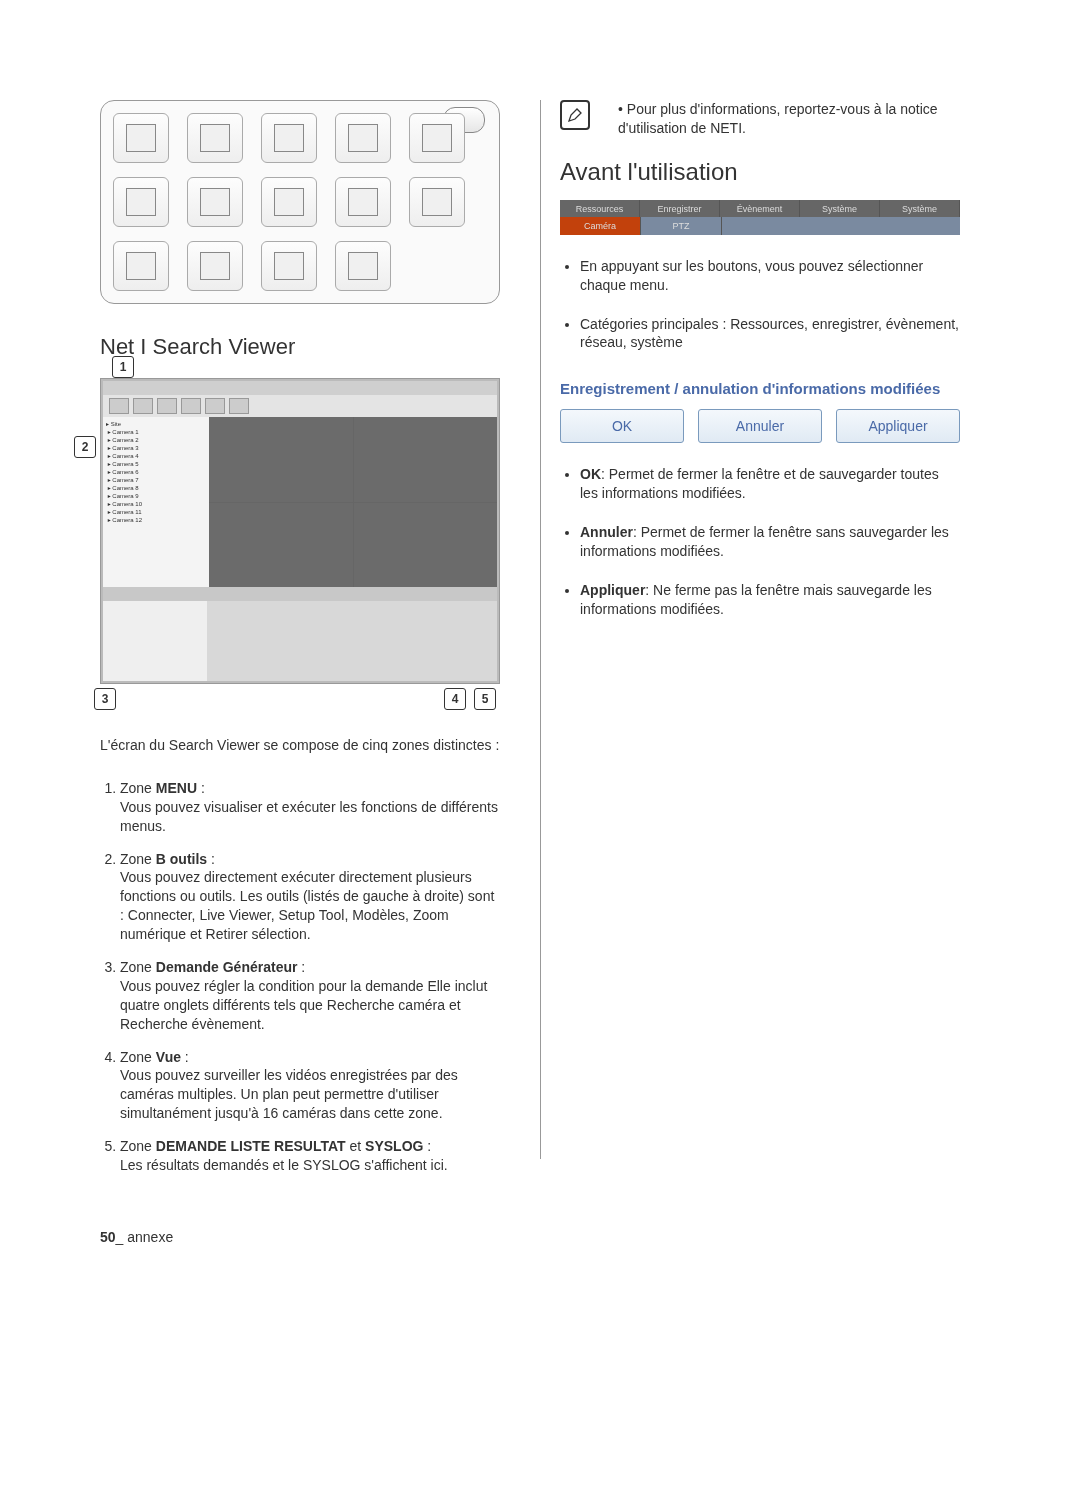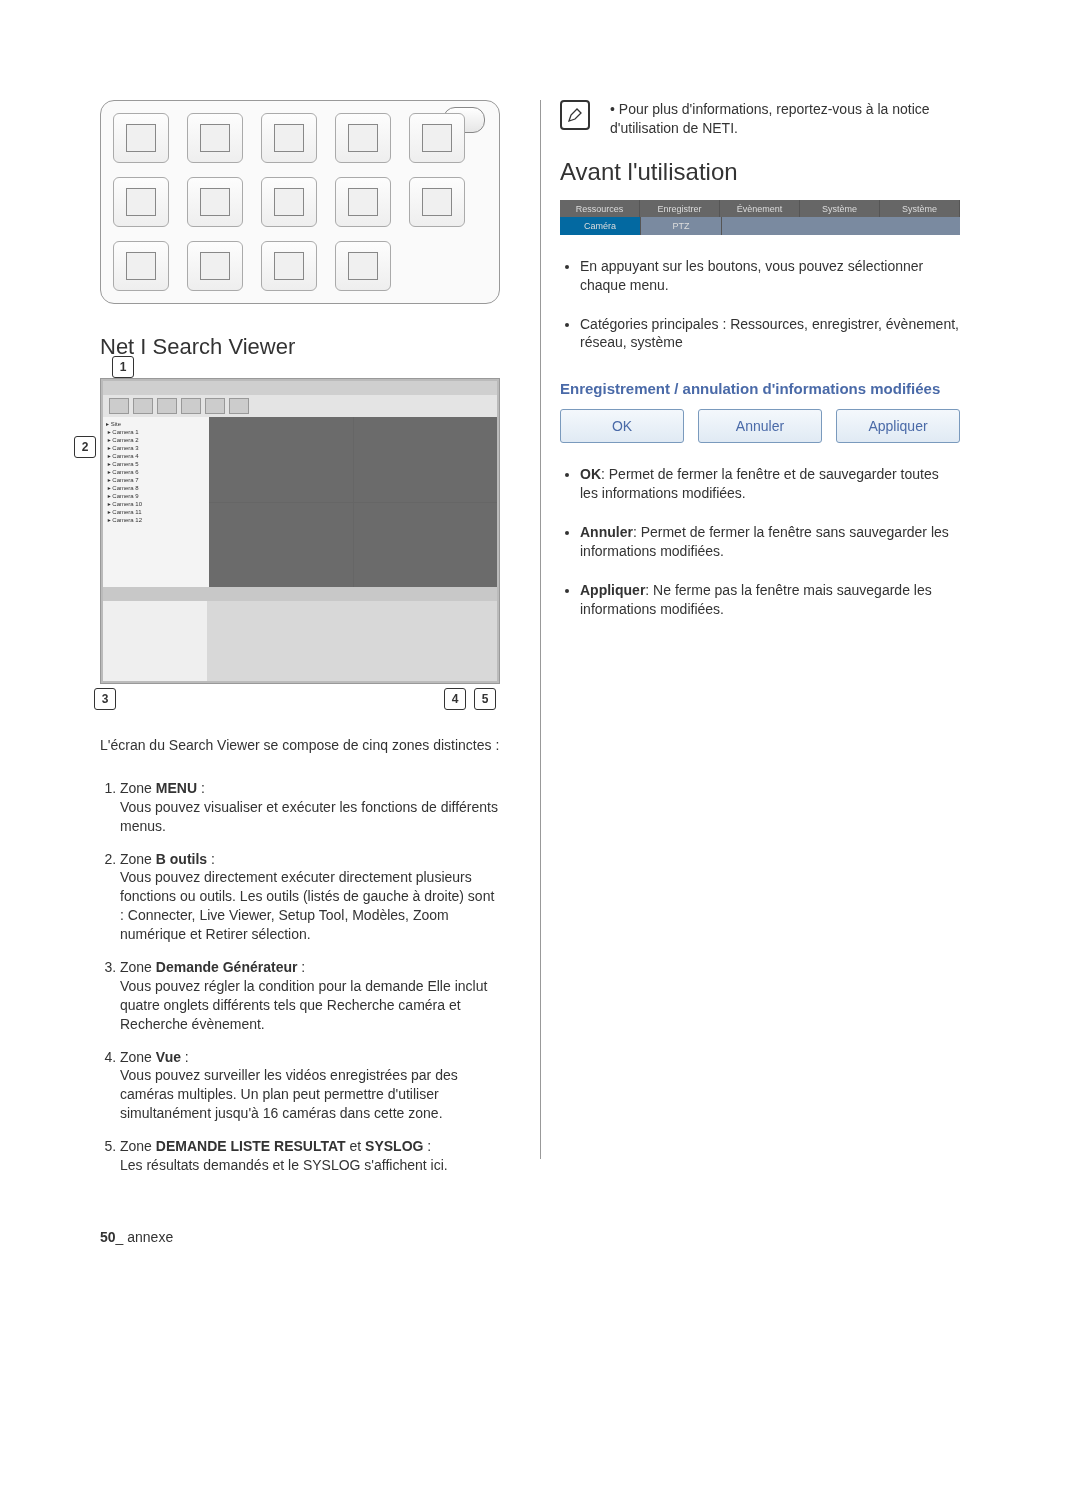--- a/index.html
+++ b/index.html
@@ -128,21 +128,21 @@
   }
   ol.zones > li {
     margin-bottom: 14px;
     font-size: 14px;
     line-height: 1.35;
   }
   .zone-label { font-weight: bold; }
   .zone-body { display:block; font-weight: normal; }
   .note-row {
     display: flex;
-    gap: 16px;
+    gap: 24px;
     align-items: flex-start;
     margin-bottom: 20px;
   }
   .note-icon {
     width: 26px;
     height: 26px;
     border: 2px solid #333;
     border-radius: 4px;
     display: flex;
     align-items: center;
@@ -171,21 +171,21 @@
     background: #666;
     display: flex;
     flex-direction: column;
     margin-bottom: 22px;
     font-size: 9px;
     color: #ddd;
   }
   .tabs-row1{flex:1;display:flex;}
   .tabs-row2{flex:1;display:flex;background:#7a8aa0;}
   .tab-c{flex:1;display:flex;align-items:center;justify-content:center;border-right:1px solid #555;}
-  .tab-first{background:#0369a1;}
+  .tab-first{background:#c2410c;}
   ul.bullets {
     padding-left: 20px;
     margin: 0 0 28px 0;
   }
   ul.bullets li {
     margin-bottom: 8px;
     font-size: 14px;
     line-height: 1.35;
     margin-top: 20px;
   }

